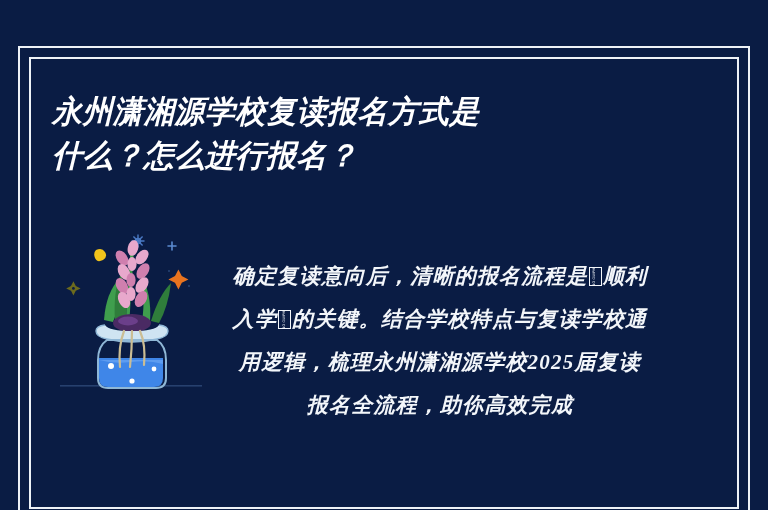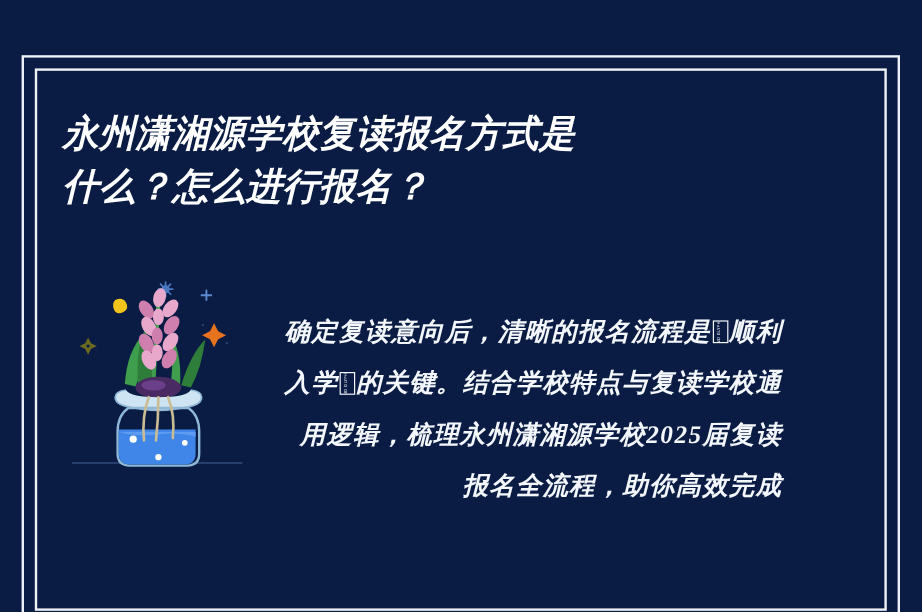--- a/index.html
+++ b/index.html
@@ -83,21 +83,21 @@
     width: 424px;
   }
   .body-text {
     color: #f3f6fa;
     font-family: "Liberation Serif", "DejaVu Serif", serif;
     font-style: italic;
     font-weight: 700;
     font-size: 21px;
     line-height: 43px;
     letter-spacing: 1.2px;
-    text-align: right;
+    text-align: center;
     word-break: break-all;
   }
   .noglyph {
     display: inline-block;
     width: 13px;
     height: 19px;
     border: 1.5px solid #f3f6fa;
     box-sizing: border-box;
     vertical-align: -3px;
     margin: 0 1px;

